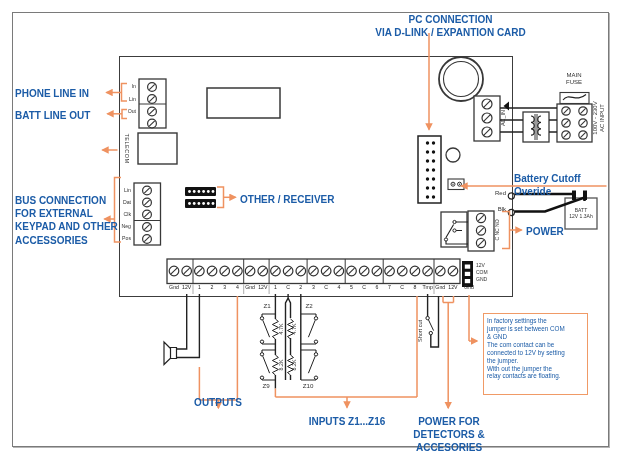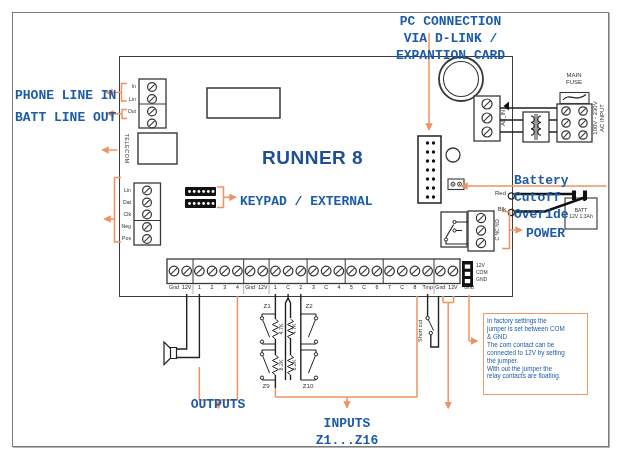--- a/index.html
+++ b/index.html
@@ -3,21 +3,21 @@
 <meta charset="utf-8">
 <style>
   html,body{margin:0;padding:0;background:#fff;}
   #stage{position:relative;width:644px;height:467px;background:#fff;overflow:hidden;
          font-family:"Liberation Sans",sans-serif;}
   .abs{position:absolute;}
   #frame{left:12px;top:12px;width:595px;height:433px;border:1px solid #7a7a7a;
          box-shadow:1px 1px 0 #b5b5b5;}
   #board{left:119px;top:56px;width:392px;height:239px;border:1.6px solid #3c3c3c;}
   svg{position:absolute;left:0;top:0;}
-  .blb{font-weight:bold;font-size:13px;color:#1c5ca7;white-space:pre-line;line-height:1.32;font-family:Liberation Mono, monospace;}
+  .blb{font-weight:bold;font-size:10px;color:#1c5ca7;white-space:pre-line;line-height:1.32;}
   .nav{font-weight:bold;font-size:19px;color:#1e4e95;letter-spacing:.5px;}
   .tl{position:absolute;width:20px;text-align:center;font-size:5.2px;color:#222;line-height:1.1;}
   .tiny{font-size:5.2px;color:#333;line-height:1.1;}
   .sm{font-size:6px;color:#333;line-height:1.15;}
   .rotccw{transform:rotate(-90deg);transform-origin:center;}
   .rotcw{transform:rotate(90deg);transform-origin:center;}
   .ctr{text-align:center;}
   .rt{text-align:right;}
   .pre{white-space:pre-line;}
   #note-box{left:483px;top:313px;width:97px;height:74px;border:1px solid #f09a66;
@@ -356,26 +356,32 @@
       <path d="M347,397 V407.5" marker-end="url(#ah)"></path>
       <path d="M443,296 V302.5 M453.5,296 V302.5 M443,302.5 H453.5"></path>
       <path d="M448.2,302.5 V408" marker-end="url(#ah)"></path>
     </g>
   </svg>
 
   <div class="abs blb ctr" style="left:368px;top:13px;width:165px;">PC CONNECTION
 VIA D-LINK / EXPANTION CARD</div>
   <div class="abs blb" style="left:15px;top:87px;">PHONE LINE IN</div>
   <div class="abs blb" style="left:15px;top:109px;">BATT LINE OUT</div>
-  <div class="abs blb" style="left:240px;top:193px;">KEYPAD / EXTERNAL</div>
+  <div class="abs blb" style="left:15px;top:194px;">BUS CONNECTION
+FOR EXTERNAL
+KEYPAD AND OTHER
+ACCESSORIES</div>
+  <div class="abs blb" style="left:240px;top:193px;">OTHER / RECEIVER</div>
   <div class="abs blb" style="left:514px;top:172px;width:104px;">Battery Cutoff Overide</div>
   <div class="abs blb" style="left:526px;top:225px;">POWER</div>
   <div class="abs blb ctr" style="left:188px;top:396px;width:60px;">OUTPUTS</div>
   <div class="abs blb ctr" style="left:305px;top:415px;width:84px;text-align:center;">INPUTS Z1...Z16</div>
-  <div class="abs nav" style="left:262px;top:147px;">RUNNER 8</div>
+  <div class="abs blb ctr" style="left:409px;top:415px;width:80px;">POWER FOR
+DETECTORS &amp;
+ACCESORIES</div>
   <div class="abs" id="note-box">In factory settings the
 jumper is set between COM
 &amp; GND
 The com contact can be
 connected to 12V by setting
 the jumper.
 With out the jumper the
 relay contacts are floating.</div>
 
   <div class="abs sm ctr pre" style="left:556px;top:72px;width:36px;">MAIN

